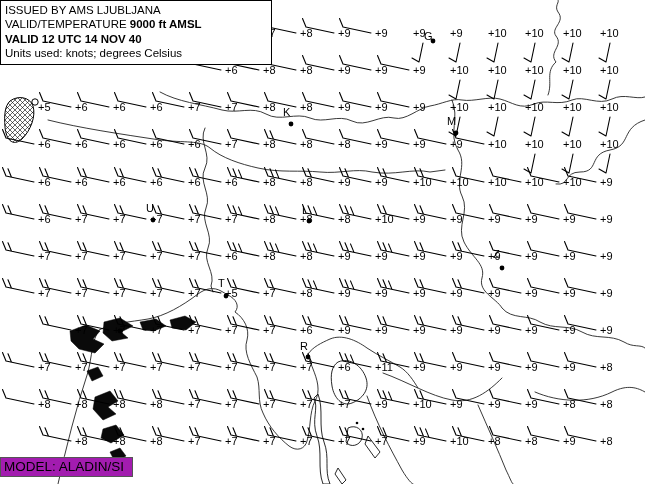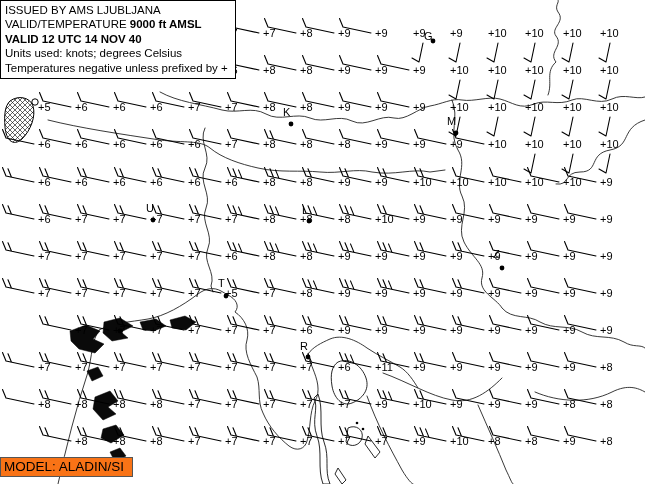--- a/index.html
+++ b/index.html
@@ -7,25 +7,25 @@
   #map-svg{position:absolute;left:0;top:0;}
   #map-svg path.geo{fill:none;stroke:#222;stroke-width:0.9;stroke-linejoin:round;stroke-linecap:round;}
   #map-svg path.blob{fill:#0a0a0a;stroke:#000;stroke-width:0.5;}
   #map-svg path.isle{fill:none;stroke:#111;stroke-width:0.9;}
   #map-svg path.wb{fill:none;stroke:#000;stroke-width:1.1;stroke-linecap:round;}
   #map-svg circle.calm{fill:none;stroke:#000;stroke-width:1;}
   #map-svg circle.cdot{fill:#000;}
   #map-svg circle.idot{fill:#000;}
   #map-svg text{font-family:"Liberation Sans",sans-serif;font-size:11px;fill:#000;}
   #map-svg text.city{font-size:11px;}
-  #info-box{position:absolute;left:0;top:0;width:236px;box-sizing:border-box;background:#fff;
+  #info-box{position:absolute;left:0;top:0;width:272px;box-sizing:border-box;background:#fff;
     border:1px solid #000;padding:2px 4px 3px 4px;font-size:11.5px;line-height:14.4px;color:#000;}
   #info-box .b{font-weight:bold;}
   #info-box div{white-space:nowrap;}
-  #model-box{position:absolute;left:0;top:457px;background:#f97316;border:1px solid #555;
+  #model-box{position:absolute;left:0;top:457px;background:#a21caf;border:1px solid #555;
     padding:1px 8px 2px 3px;font-size:13.5px;color:#000;}
 </style>
 </head>
 <body>
 
 <div id="stage">
   <svg id="map-svg" width="645" height="484" viewBox="0 0 645 484">
     <defs>
       <pattern id="xh" width="5" height="5" patternUnits="userSpaceOnUse">
         <path d="M0,5 L5,0 M0,0 L5,5" stroke="#000" stroke-width="0.6"></path>
@@ -829,16 +829,15 @@
           <circle cx="120" cy="331" r="2.4" class="cdot"></circle>
         </g>
       </g>
   </svg>
 
   <div id="info-box">
       <div><span>ISSUED BY AMS LJUBLJANA</span></div>
       <div><span>VALID/TEMPERATURE </span><span class="b">9000 ft AMSL</span></div>
       <div><span class="b">VALID 12 UTC 14 NOV 40</span></div>
       <div><span>Units used: knots; degrees Celsius</span></div>
-      <div><span>Temperatures negative unless prefixed by +</span></div>
     </div>
   <div id="model-box">MODEL: ALADIN/SI</div>
 </div>
 
 </body></html>

